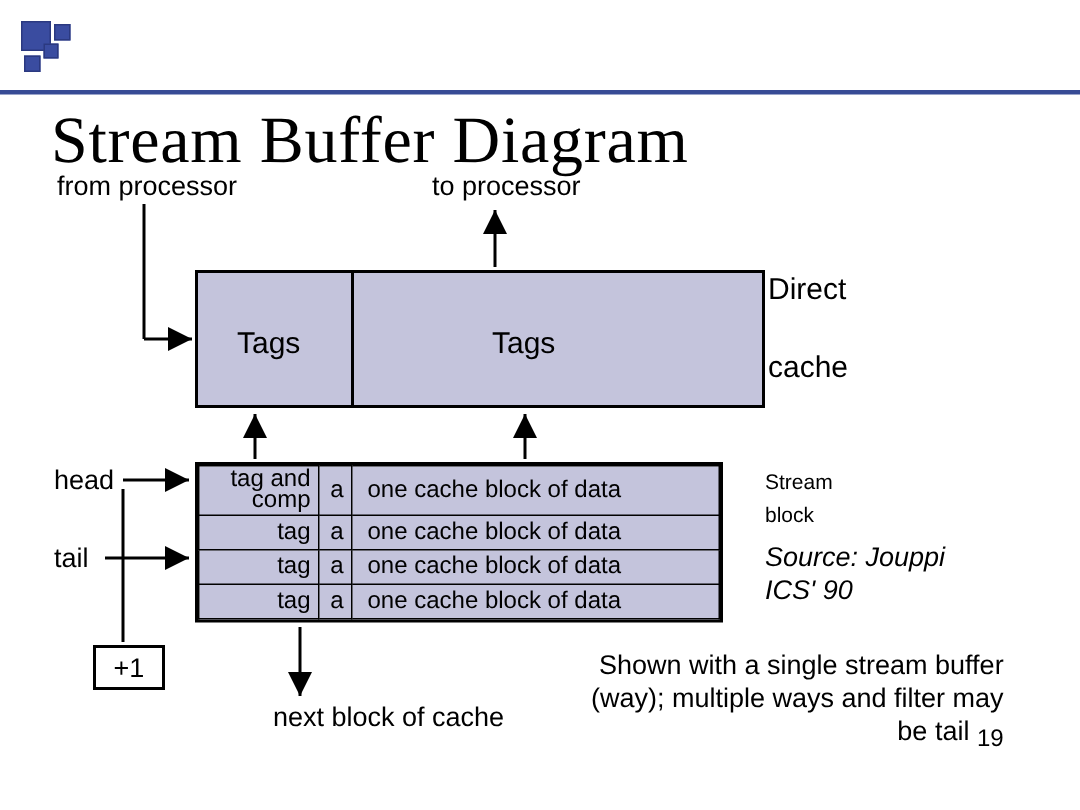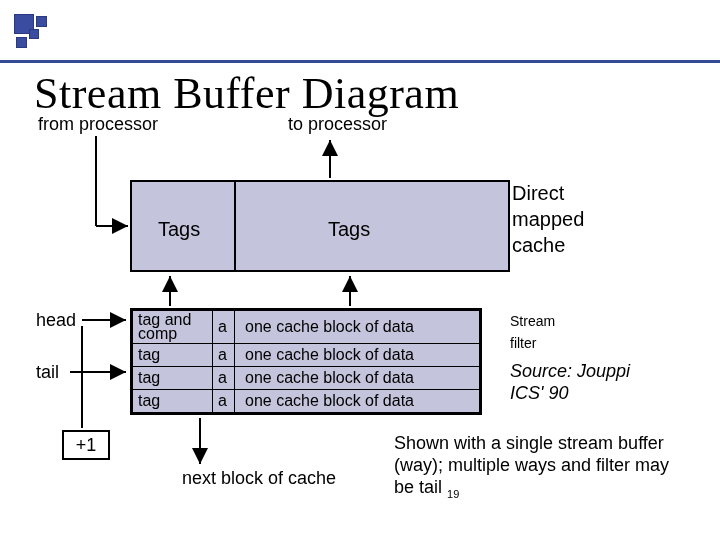--- a/index.html
+++ b/index.html
@@ -108,21 +108,21 @@
   .buf table {
     border-collapse: collapse;
     width: 100%;
   }
   .buf td {
     border: 1px solid #000;
     background: #c4c4dc;
     font-size: 16px;
     padding: 2px 5px;
     height: 22px;
-    text-align: left;
+    text-align: right;
     box-sizing: border-box;
     white-space: nowrap;
   }
   .buf td.wide { text-align: left; padding-left: 10px; }
   .col0 { width: 80px; }
   .col1 { width: 22px; }
 
   .head-label {
     position: absolute;
     left: 36px;
@@ -168,23 +168,24 @@
     left: 182px;
     top: 468px;
     font-size: 18px;
   }
   .footer-note {
     position: absolute;
     left: 394px;
     top: 432px;
     font-size: 18px;
     line-height: 22px;
+    text-align: right;
   }
   .footer-note .pg {
-    font-size: 11px;
+    font-size: 16px;
     vertical-align: sub;
   }
 
   svg.arrows {
     position: absolute;
     left: 0; top: 0;
     width: 720px;
     height: 540px;
     pointer-events: none;
   }
@@ -206,21 +207,21 @@
   <div class="from-proc">from processor</div>
   <div class="to-proc">to processor</div>
 
   <div class="cache-box">
     <div class="cache-divider"></div>
     <div class="cache-tags-label">Tags</div>
     <div class="cache-data-label">Tags</div>
   </div>
   <div class="caption-direct">
     <span>Direct</span><br>
-    <span>mapped</span><br>
+    <br>
     <span>cache</span>
   </div>
 
   <div class="buf">
     <table>
       <tbody>
           <tr>
         <td class="col0" style="line-height:14px;">
           <span>tag and</span><br>
           <span>comp</span>
@@ -246,21 +247,21 @@
     </tbody>
       </table>
   </div>
 
   <div class="head-label">head</div>
   <div class="tail-label">tail</div>
   <div class="plus1">+1</div>
 
   <div class="caption-stream">
     <span>Stream</span><br>
-    <span>filter</span>
+    <span>block</span>
   </div>
   <div class="caption-source">
     <span>Source: Jouppi</span><br>
     <span>ICS' 90</span>
   </div>
 
   <div class="nextlevel">next block of cache</div>
 
   <div class="footer-note">
     <span>Shown with a single stream buffer</span><br>

